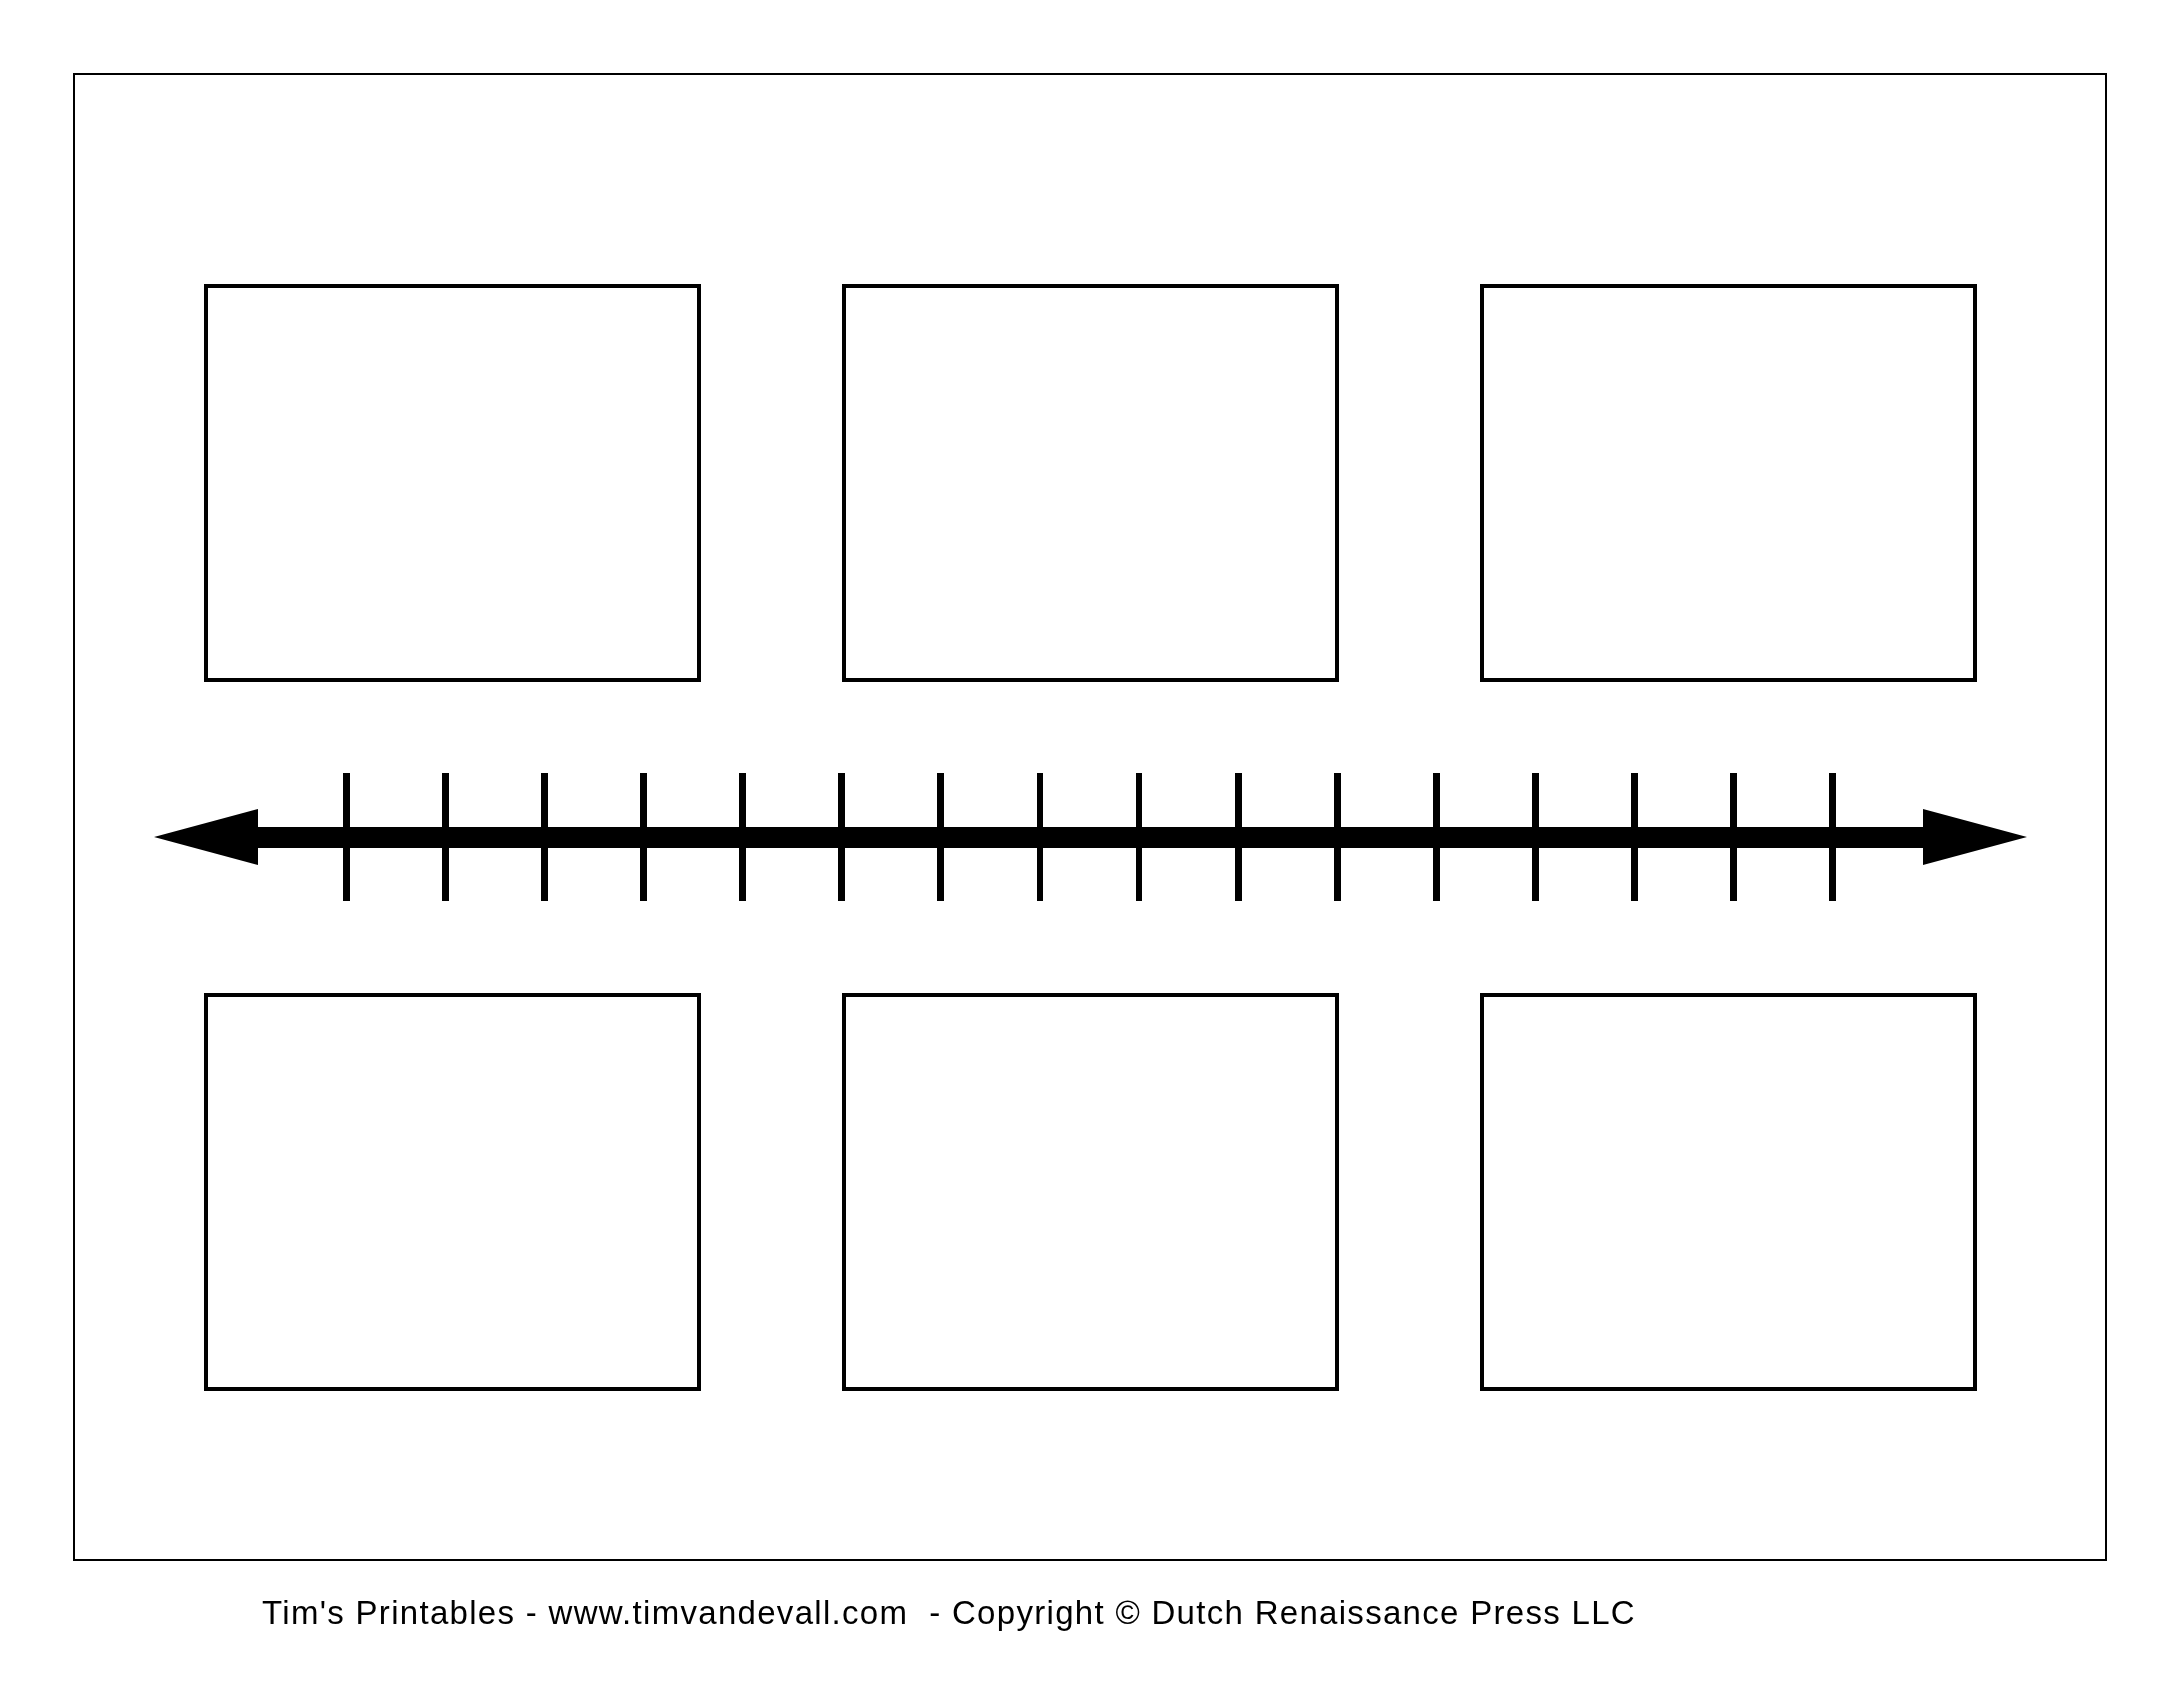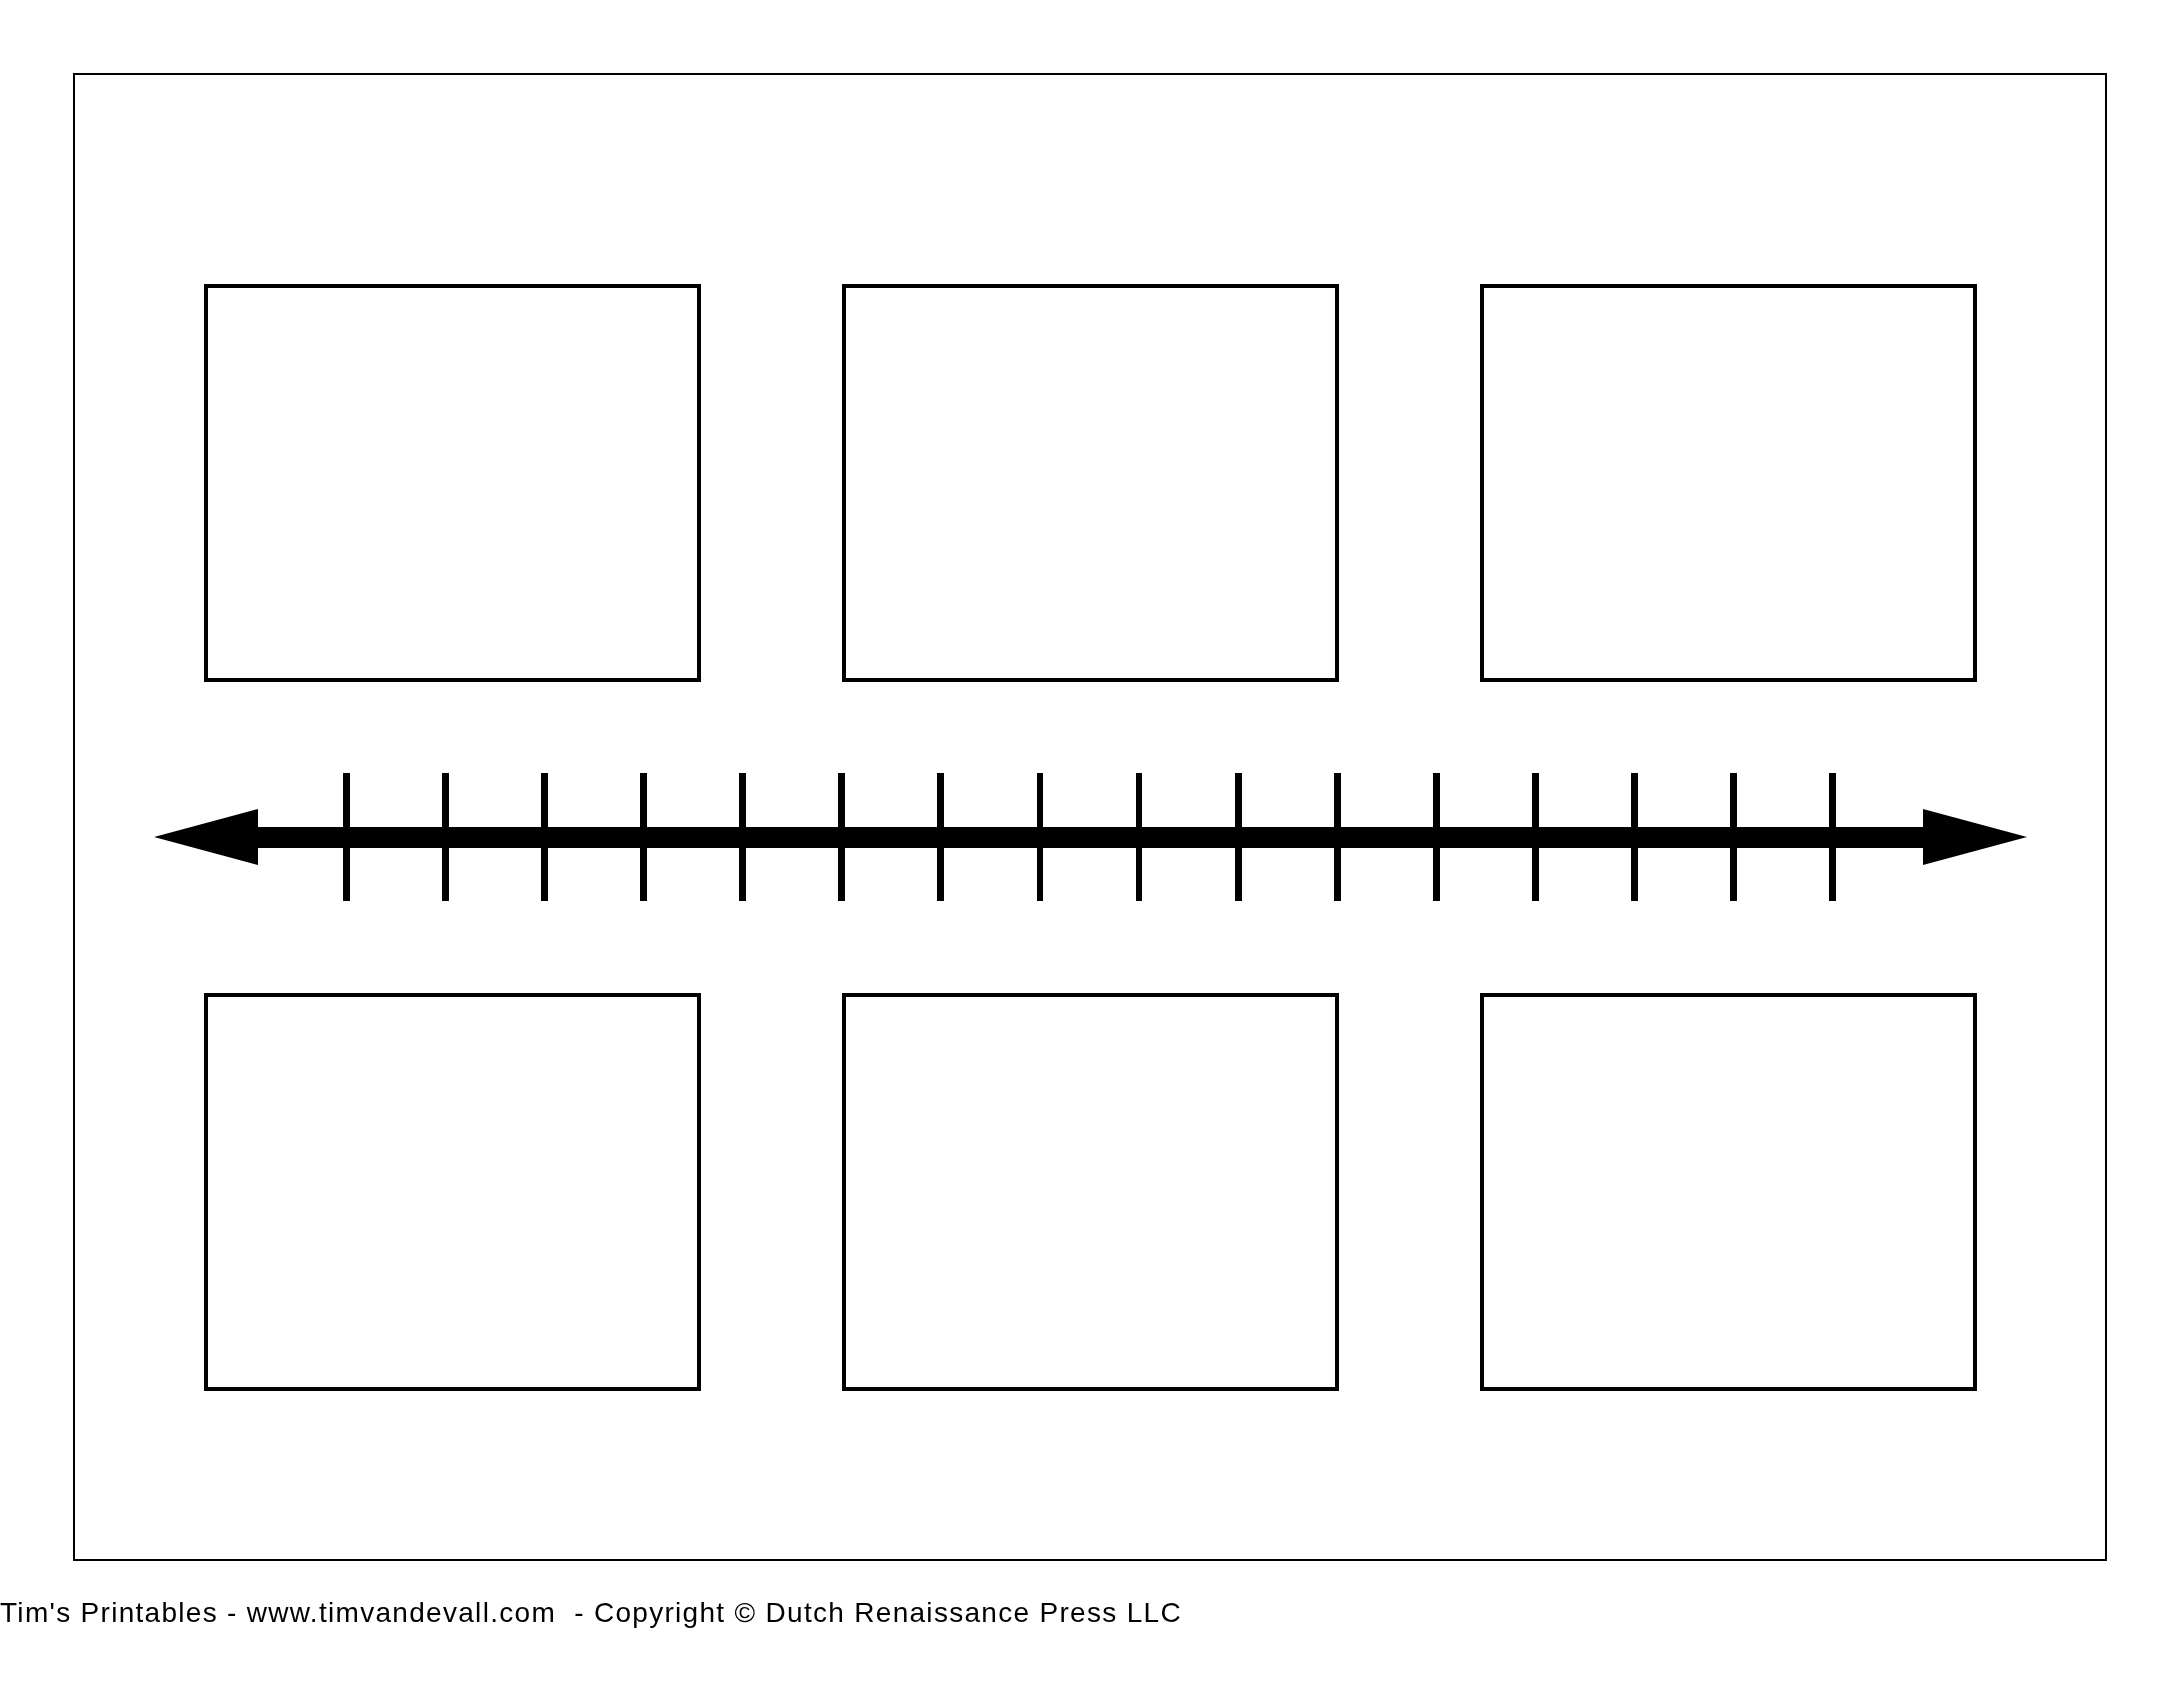--- a/index.html
+++ b/index.html
@@ -101,22 +101,22 @@
     width: 6.8px;
     height: 128px;
     background: var(--ink);
   }
   
   .footer {
     position: absolute;
     left: 0;
     top: 1591px;
     width: 1898px;
-    text-align: left;
-    font-size: 28px;
+    text-align: center;
+    font-size: 33px;
     line-height: 43px;
     letter-spacing: 1.3px;
     color: var(--ink);
     white-space: pre;
   }
 </style>
 </head>
 <body>
 
 <div class="canvas">

